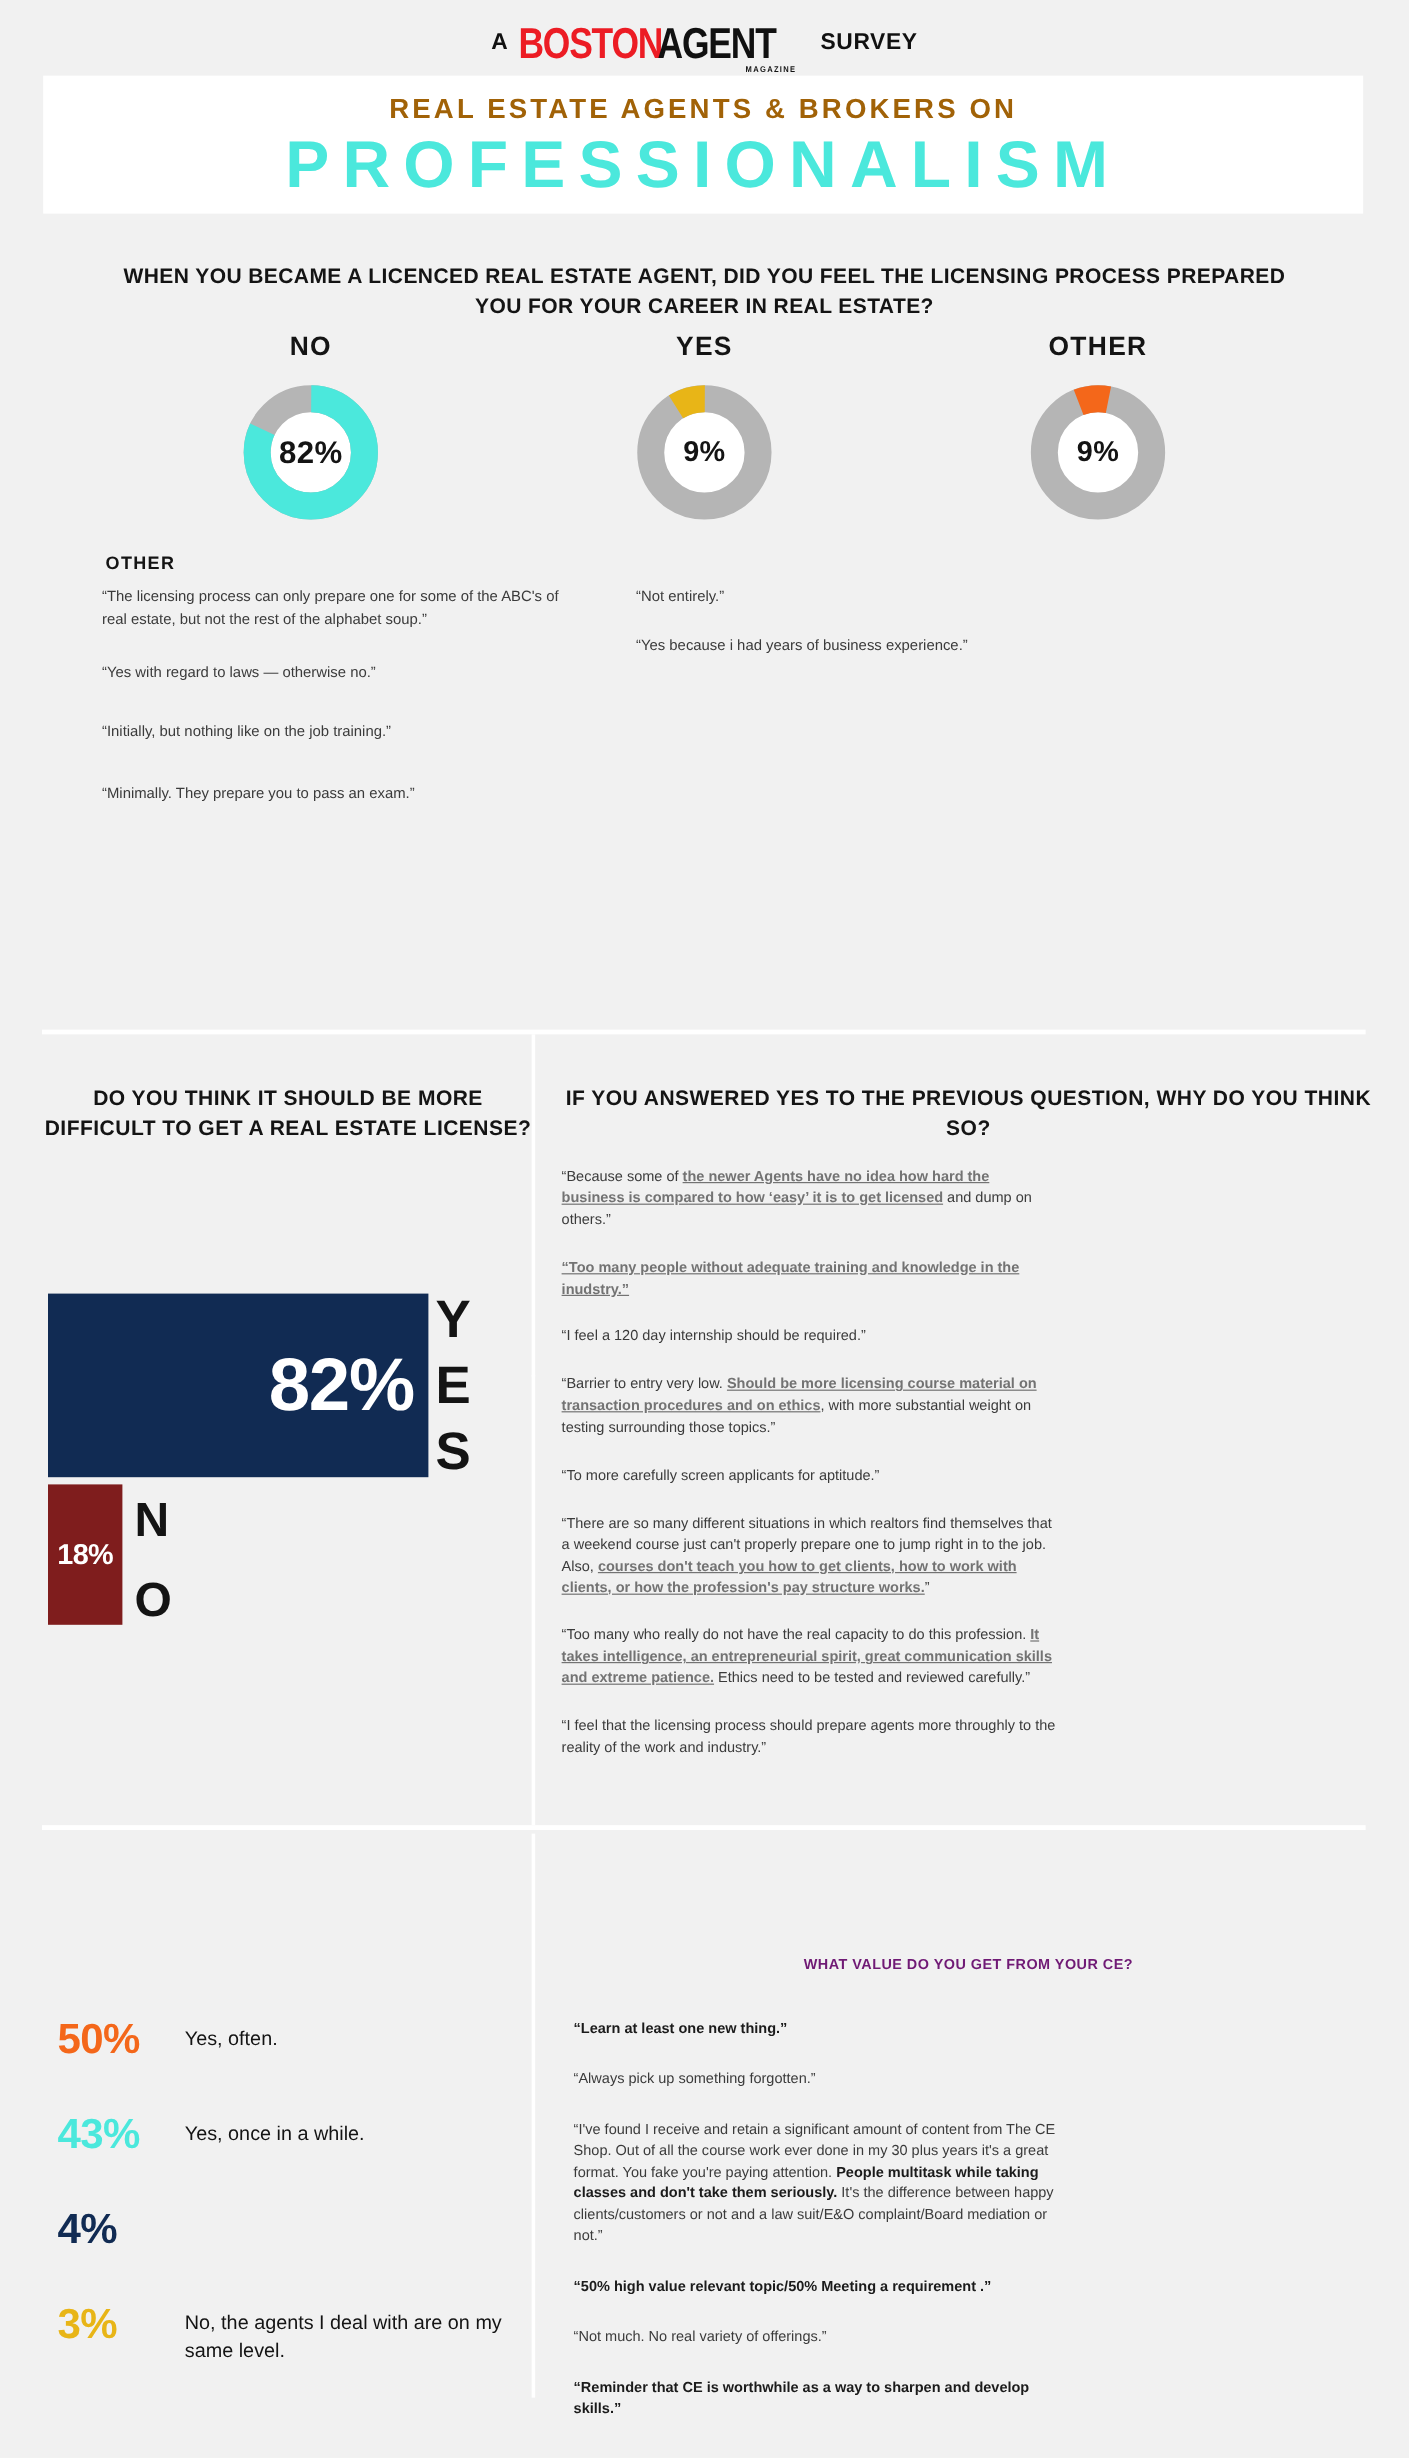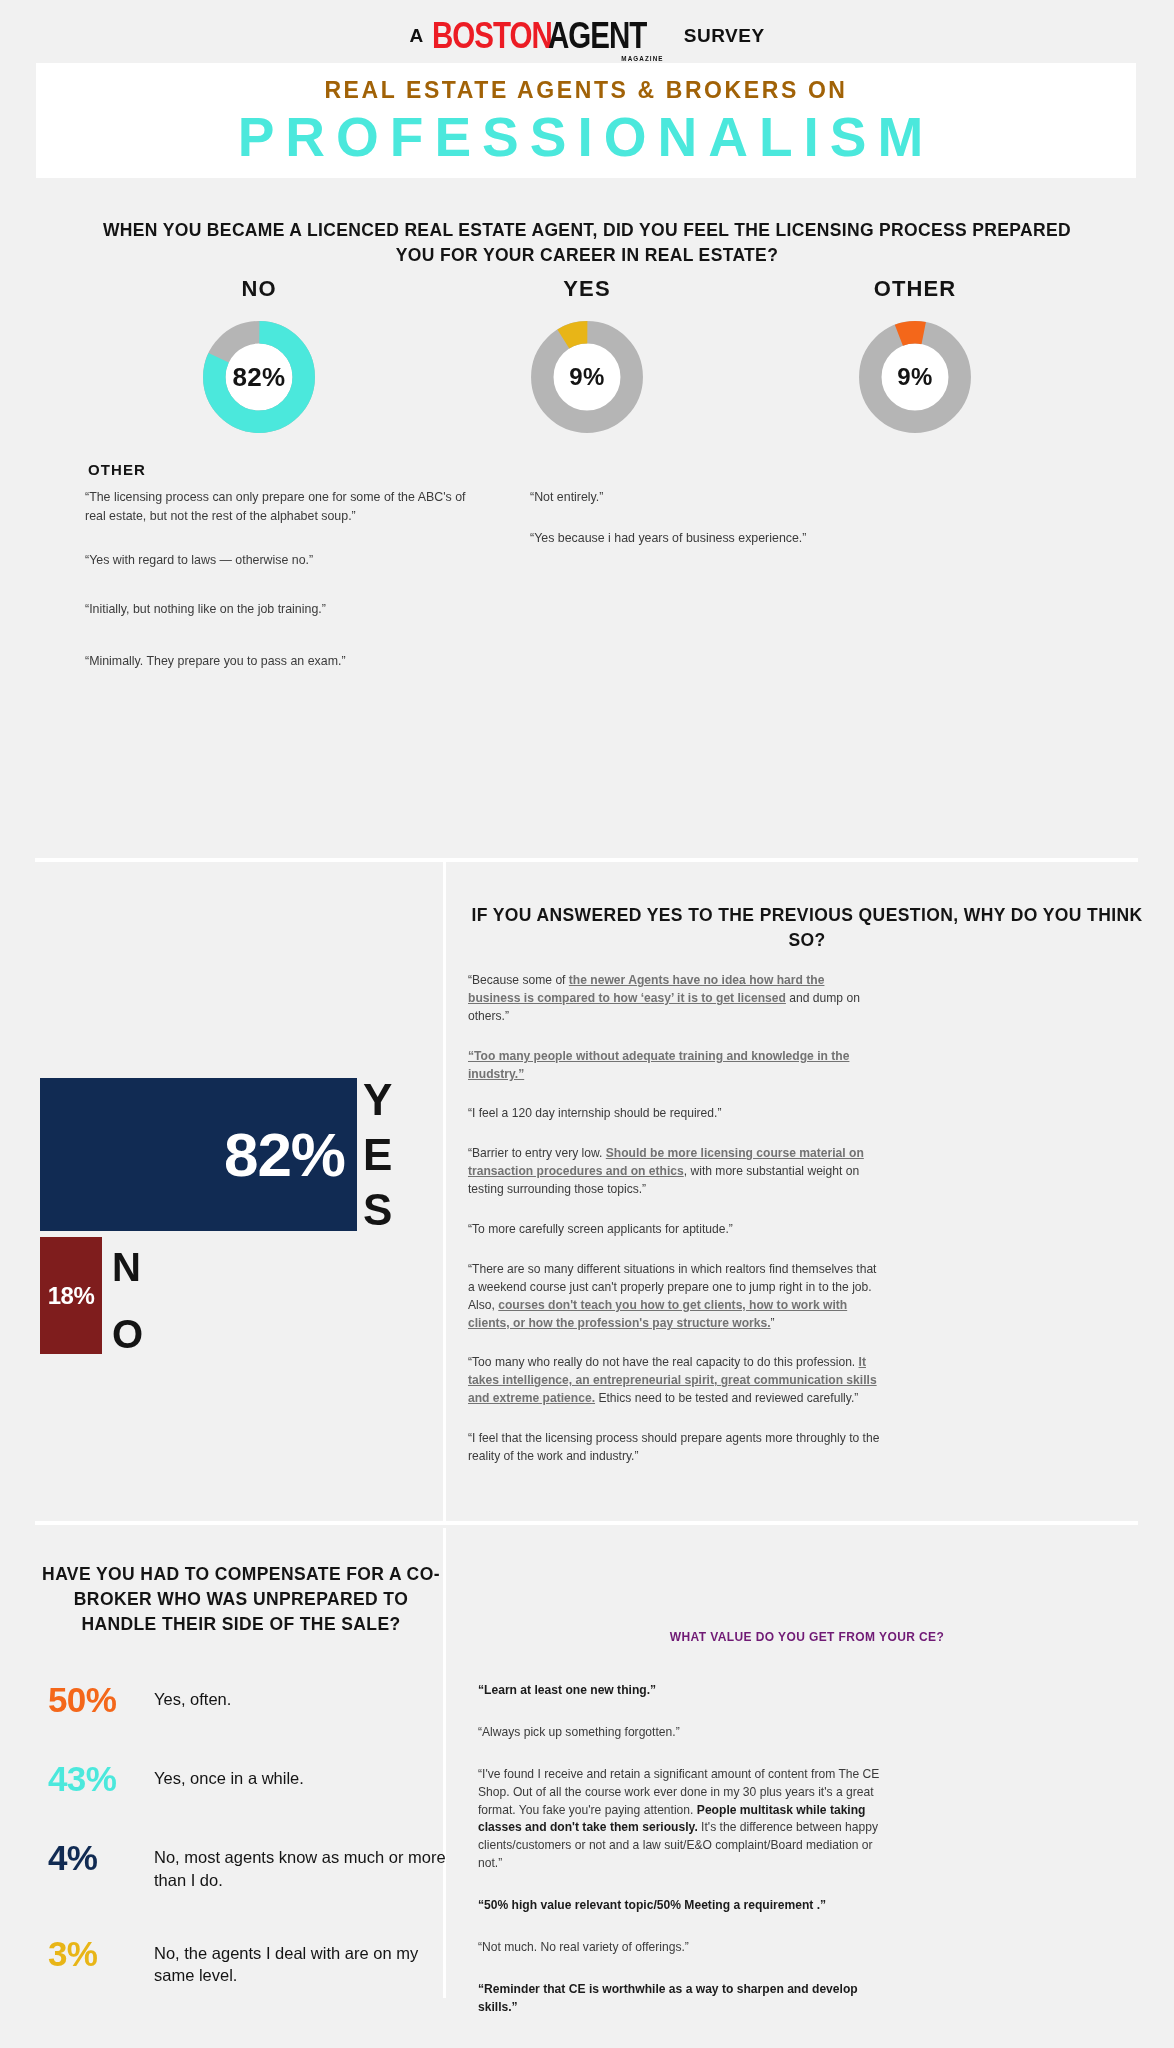--- a/index.html
+++ b/index.html
@@ -251,20 +251,21 @@
     <div class="quote">“Minimally. They prepare you to pass an exam.”</div>
   </div>
   <div class="q1-quotes-right">
     <div class="quote" style="margin-bottom:22px">“Not entirely.”</div>
     <div class="quote">“Yes because i had years of business experience.”</div>
   </div>
 
   <div class="hrule" style="left:35px; top:858px; width:1103px;"></div>
   <div class="vrule" style="left:443px; top:862px; height:285px;"></div>
 
+  <div class="q2-title">DO YOU THINK IT SHOULD BE MORE DIFFICULT TO GET A REAL ESTATE LICENSE?</div>
 
   <div class="bar-yes-wrap">
     <div class="bar-yes">
       <span>82%</span>
     </div>
     <div class="yes-letters">
       <b>Y</b>
       <b>E</b>
       <b>S</b>
     </div>
@@ -289,33 +290,31 @@
       <div class="quote"><span>“To more carefully screen applicants for aptitude.”</span></div>
       <div class="quote"><span>“There are so many different situations in which realtors find themselves that a weekend course just can't properly prepare one to jump right in to the job. Also, </span><b>courses don't teach you how to get clients, how to work with clients, or how the profession's pay structure works.</b><span>”</span></div>
       <div class="quote"><span>“Too many who really do not have the real capacity to do this profession. </span><b>It takes intelligence, an entrepreneurial spirit, great communication skills and extreme patience.</b><span> Ethics need to be tested and reviewed carefully.”</span></div>
       <div class="quote"><span>“I feel that the licensing process should prepare agents more throughly to the reality of the work and industry.”</span></div>
     </div>
 
   <div class="hrule" style="left:35px; top:1521px; width:1103px;"></div>
   <div class="vrule" style="left:443px; top:1146px; height:375px;"></div>
   <div class="vrule" style="left:443px; top:1528px; height:470px;"></div>
 
-  <div class="q3-title">HAVE YOU HAD TO COMPENSATE FOR A CO-BROKER WHO WAS UNPREPARED TO HANDLE THEIR SIDE OF THE SALE?</div>
   <div class="stat-list" id="q3-stat-list">
       <div class="stat-row">
         <div class="stat-pct" style="color: rgb(244, 103, 26);">50%</div>
         <div class="stat-text">Yes, often.</div>
       </div>
       <div class="stat-row">
         <div class="stat-pct" style="color: rgb(75, 232, 220);">43%</div>
         <div class="stat-text">Yes, once in a while.</div>
       </div>
       <div class="stat-row">
         <div class="stat-pct" style="color: rgb(17, 43, 83);">4%</div>
-        <div class="stat-text">No, most agents know as much or more than I do.</div>
       </div>
       <div class="stat-row">
         <div class="stat-pct" style="color: rgb(232, 181, 23);">3%</div>
         <div class="stat-text">No, the agents I deal with are on my same level.</div>
       </div>
     </div>
 
   <div class="q4-title">WHAT VALUE DO YOU GET FROM YOUR CE?</div>
   <div class="q4-quotes" id="q4-quotes">
       <div class="quote"><b>“Learn at least one new thing.”</b></div>

